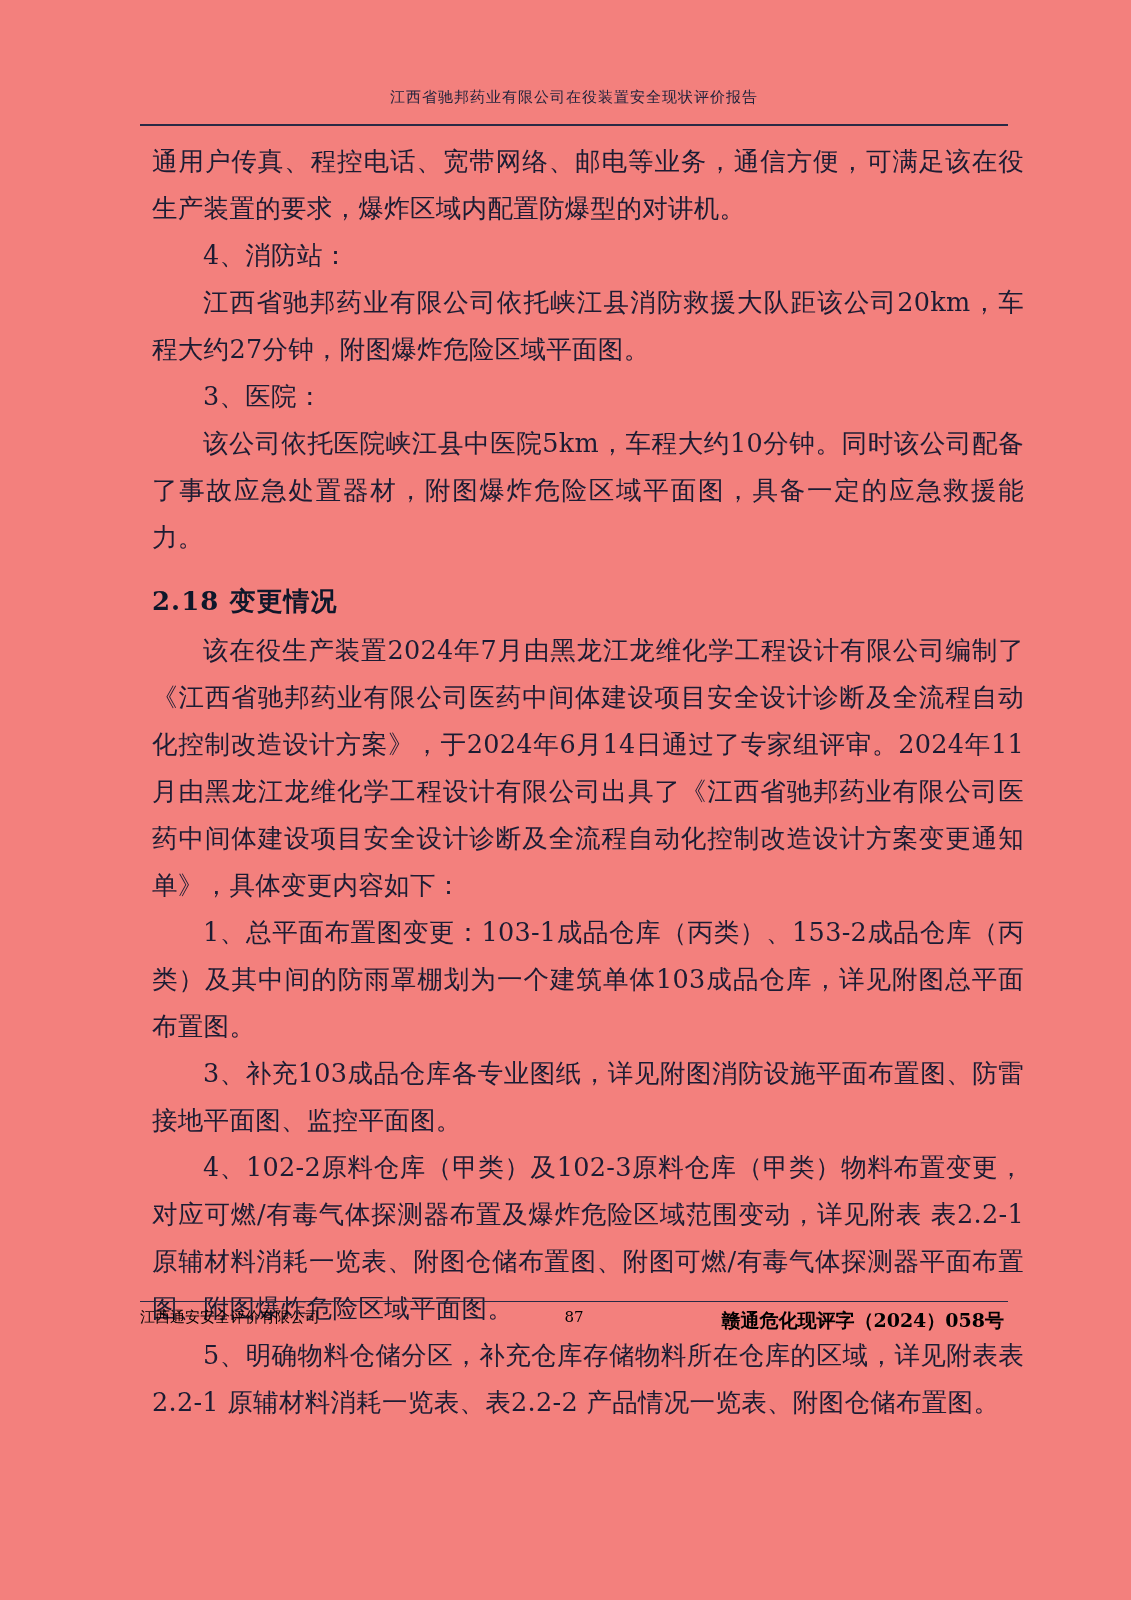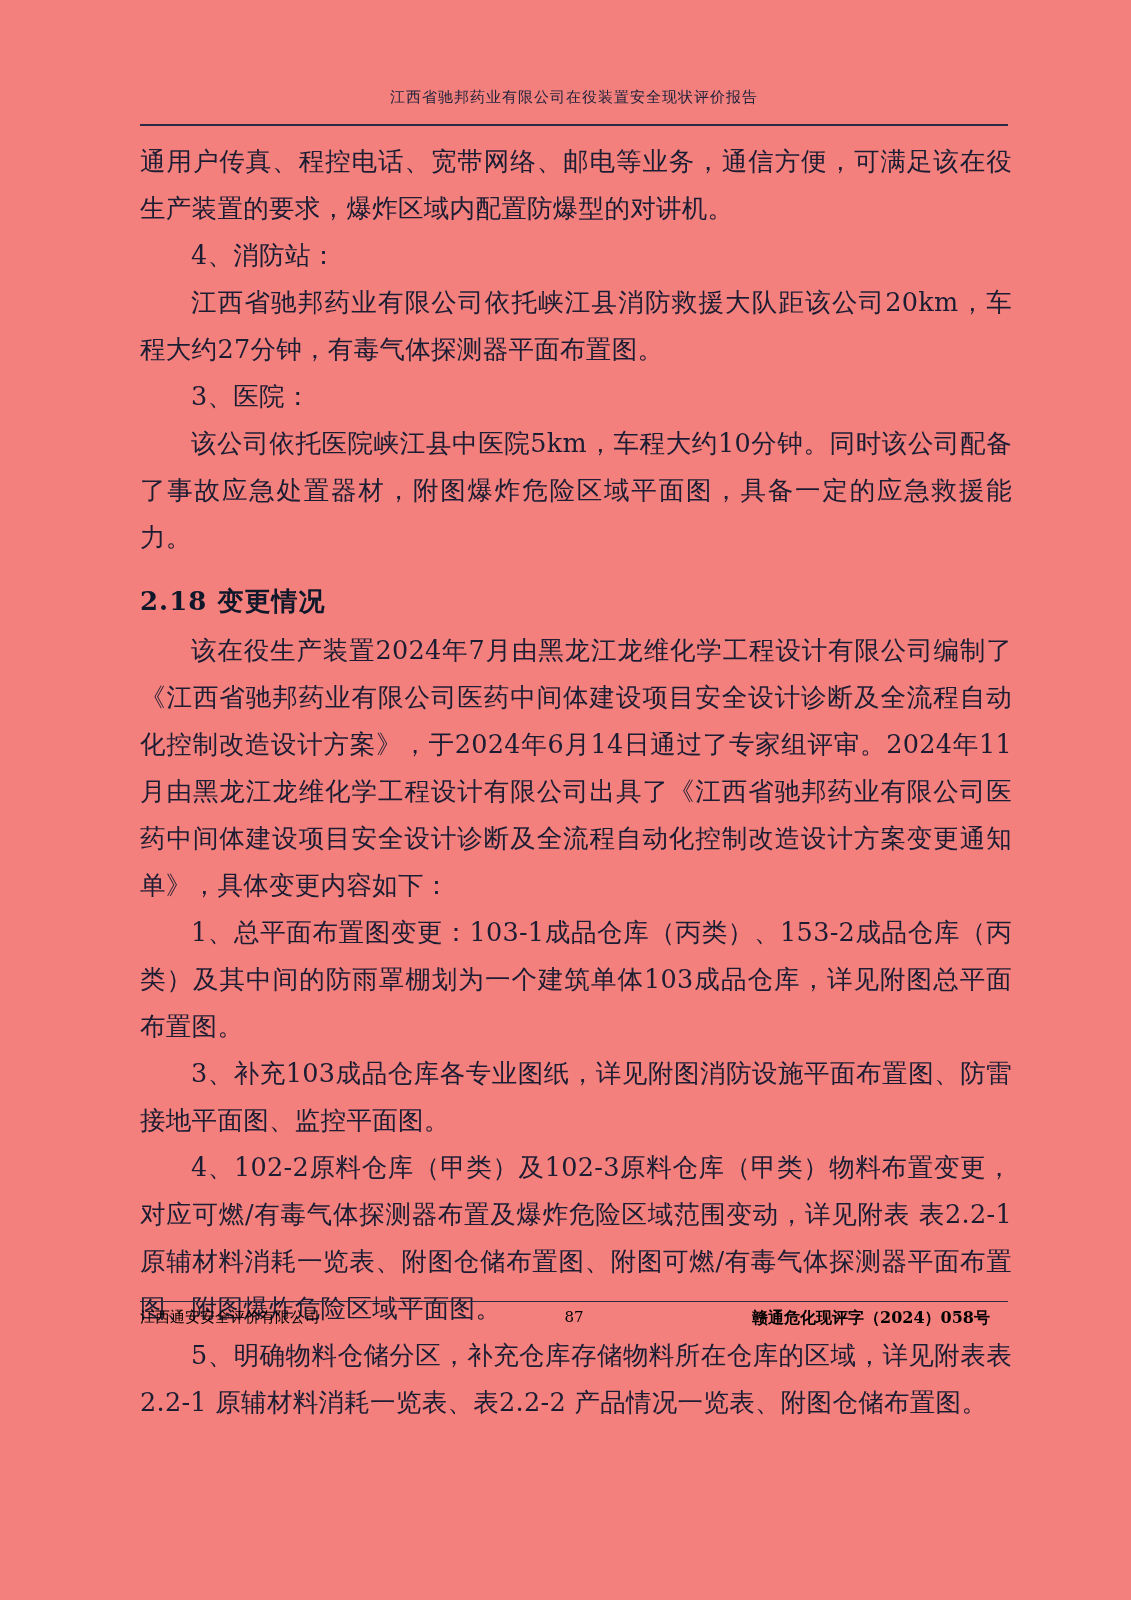--- a/index.html
+++ b/index.html
@@ -34,21 +34,21 @@
   .header-rule {
     position: absolute;
     top: 124px;
     left: 140px;
     width: 868px;
     border-top: 2px solid #2a2a45;
   }
   .content {
     position: absolute;
     top: 138px;
-    left: 140px;
+    left: 152px;
     width: 872px;
   }
   p {
     margin: 0;
     font-size: 25.5px;
     line-height: 47px;
     text-align: justify;
     text-justify: inter-ideograph;
     letter-spacing: 0.3px;
     color: #1c1c33;
@@ -87,38 +87,38 @@
   }
   .footer .center {
     position: absolute;
     left: 0;
     right: 0;
     top: 0;
     text-align: center;
   }
   .footer .right {
     position: absolute;
-    right: 18px;
+    right: 4px;
     top: 0;
     font-weight: bold;
-    font-size: 16px;
+    font-size: 19px;
   }
 </style>
 </head>
 <body>
 
 <div class="page">
 
   <div class="header">江西省驰邦药业有限公司在役装置安全现状评价报告</div>
   <div class="header-rule"></div>
 
   <div class="content">
     <p class="">通用户传真、程控电话、宽带网络、邮电等业务，通信方便，可满足该在役生产装置的要求，爆炸区域内配置防爆型的对讲机。</p>
     <p class="indent">4、消防站：</p>
-    <p class="indent">江西省驰邦药业有限公司依托峡江县消防救援大队距该公司20km，车程大约27分钟，有毒气体探测器平面布置图。</p>
+    <p class="indent">江西省驰邦药业有限公司依托峡江县消防救援大队距该公司20km，车程大约27分钟，附图爆炸危险区域平面图。</p>
     <p class="indent">3、医院：</p>
     <p class="indent">该公司依托医院峡江县中医院5km，车程大约10分钟。同时该公司配备了事故应急处置器材，附图爆炸危险区域平面图，具备一定的应急救援能力。</p>
 
     <h2 class="section">2.18 变更情况</h2>
 
     <p class="indent">该在役生产装置2024年7月由黑龙江龙维化学工程设计有限公司编制了《江西省驰邦药业有限公司医药中间体建设项目安全设计诊断及全流程自动化控制改造设计方案》，于2024年6月14日通过了专家组评审。2024年11月由黑龙江龙维化学工程设计有限公司出具了《江西省驰邦药业有限公司医药中间体建设项目安全设计诊断及全流程自动化控制改造设计方案变更通知单》，具体变更内容如下：</p>
     <p class="indent">1、总平面布置图变更：103-1成品仓库（丙类）、153-2成品仓库（丙类）及其中间的防雨罩棚划为一个建筑单体103成品仓库，详见附图总平面布置图。</p>
     <p class="indent">3、补充103成品仓库各专业图纸，详见附图消防设施平面布置图、防雷接地平面图、监控平面图。</p>
     <p class="indent">4、102-2原料仓库（甲类）及102-3原料仓库（甲类）物料布置变更，对应可燃/有毒气体探测器布置及爆炸危险区域范围变动，详见附表  表2.2-1原辅材料消耗一览表、附图仓储布置图、附图可燃/有毒气体探测器平面布置图、附图爆炸危险区域平面图。</p>
     <p class="indent">5、明确物料仓储分区，补充仓库存储物料所在仓库的区域，详见附表表2.2-1 原辅材料消耗一览表、表2.2-2 产品情况一览表、附图仓储布置图。</p>

